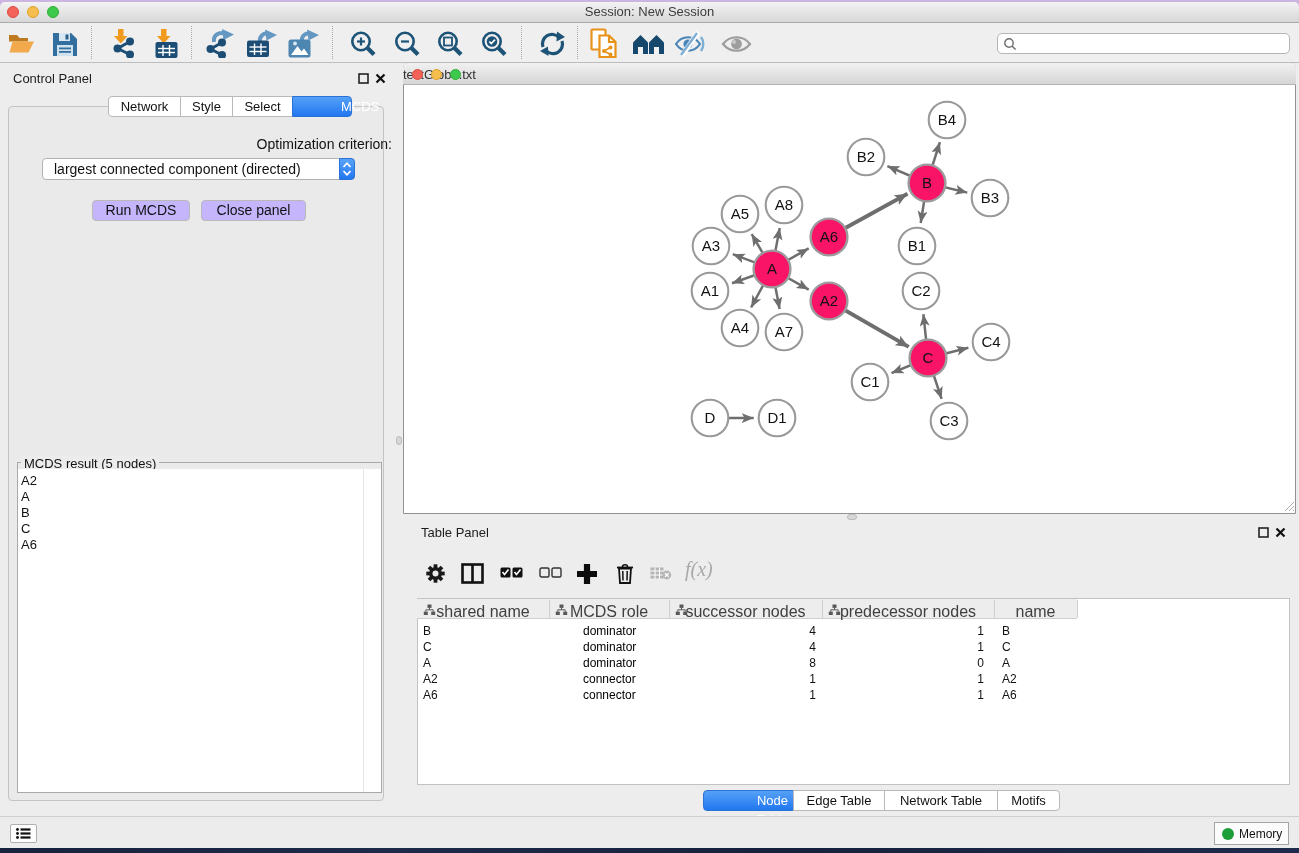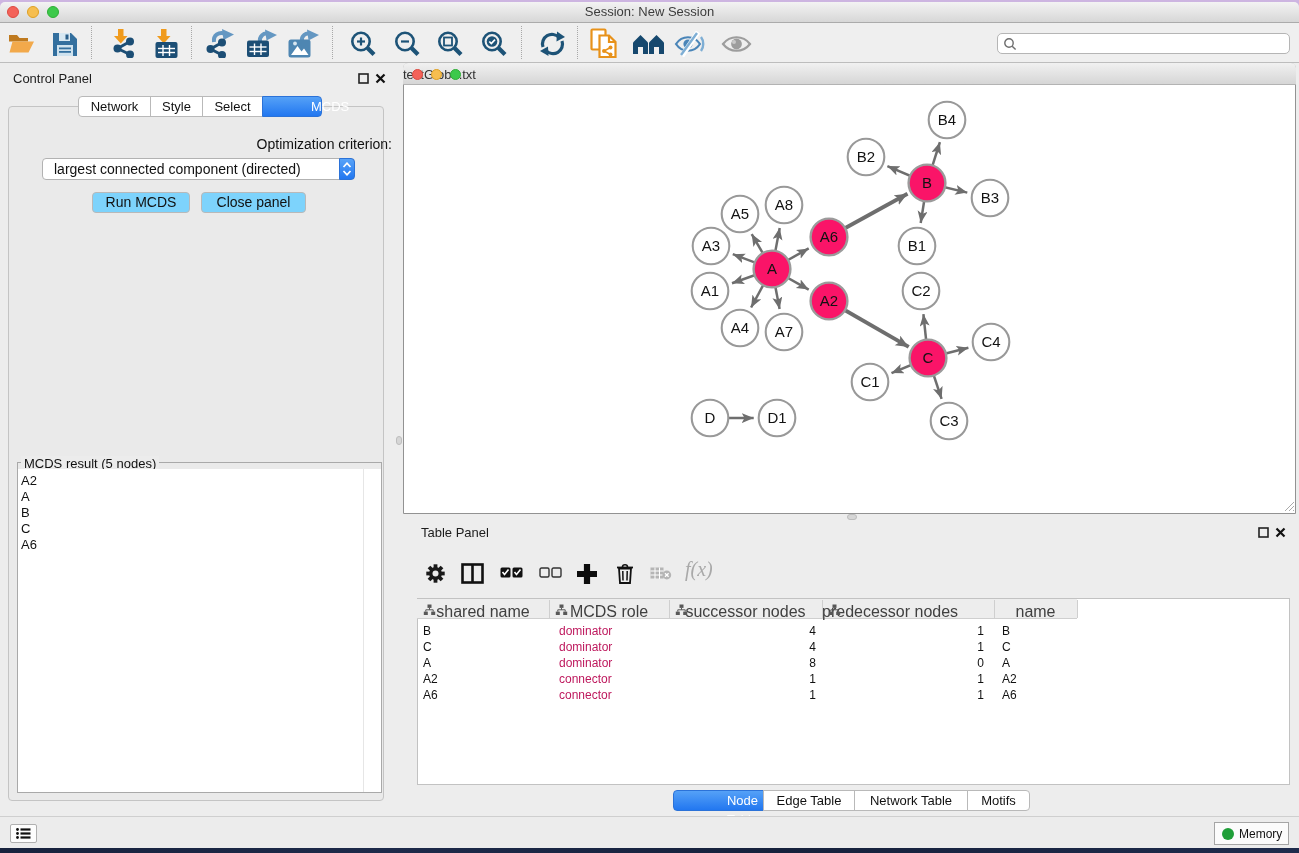--- a/index.html
+++ b/index.html
@@ -7,24 +7,24 @@
 body { font-family:"Liberation Sans", sans-serif; background:#ededed; position:relative; }
 .abs { position:absolute; }
 .titlebar { left:0; top:2px; width:1299px; height:21px; background:linear-gradient(#f3f3f3,#d7d7d7); border-bottom:1px solid #ababab; border-radius:5px 5px 0 0; }
 .tl { border-radius:50%; width:12px; height:12px; top:6px; }
 .ttl { width:100%; text-align:center; top:4px; font-size:13px; color:#3c3c3c; }
 .toolbar { left:0; top:23px; width:1299px; height:40px; background:#efefef; border-bottom:1px solid #bdbdbd; }
 .tsep { top:26px; width:0; height:33px; border-left:1px dotted #a8a8a8; }
 .searchbox { left:997px; top:33px; width:293px; height:21px; background:#fff; border:1px solid #b5b5b5; border-radius:5px; }
 .cp-title { left:13px; top:71px; font-size:13px; color:#1d1d1d; }
 .tabs { top:96px; height:21px; }
-.tab { position:absolute; top:0; height:21px; background:#fff; border:1px solid #b9b9b9; font-size:13px; color:#111; text-align:center; line-height:19px; }
+.tab { position:absolute; top:0; height:21px; background:#fff; border:1px solid #b9b9b9; font-size:13px; color:#111; text-align:center; line-height:19px;margin-left:30px; }
 .tabsel { background:linear-gradient(#55a1f7,#2277f0); color:#fff; border-color:#2b72d8;padding-left:48px; }
 .cp-content { left:8px; top:106px; width:376px; height:695px; border:1px solid #c4c4c4; border-radius:4px; background:#eaeaea; }
-.btn { position:absolute; height:21px; background:#7dd3fc; border:1px solid #b9b9b9; border-radius:4px; font-size:14px; color:#111; text-align:center; line-height:19px; }
+.btn { position:absolute; height:21px; background:#c4b5fd; border:1px solid #b9b9b9; border-radius:4px; font-size:14px; color:#111; text-align:center; line-height:19px;margin-top:8px; }
 .netwin { left:403px; top:63px; width:893px; height:451px; background:#fff; border:1px solid #929292; border-radius:5px 5px 0 0; }
 .nettbar { left:0; top:0; width:100%; height:22px; background:linear-gradient(#f1f1f1,#d6d6d6); border-bottom:1px solid #b3b3b3; border-radius:5px 5px 0 0; }
 .htxt { font-size:16px; color:#404040; }
 </style>
 </head>
 <body>
 
 <div class="abs" style="left:0;top:0;width:1299px;height:10px;background:#cdb5e1"></div>
 <div class="abs" style="left:0;top:848px;width:1299px;height:5px;background:linear-gradient(90deg,#17223d,#1d2a4a 30%,#16213c 60%,#1e2b4c)"></div>
 
@@ -350,21 +350,21 @@
 
 <div class="abs" style="left:417px;top:599px;width:660px;height:20px;background:#ededed;border-bottom:1px solid #cfcfcf"></div>
 <div class="abs" style="left:549px;top:600px;width:1px;height:18px;background:#cfcfcf"></div>
 <div class="abs" style="left:669px;top:600px;width:1px;height:18px;background:#cfcfcf"></div>
 <div class="abs" style="left:822px;top:600px;width:1px;height:18px;background:#cfcfcf"></div>
 <div class="abs" style="left:994px;top:600px;width:1px;height:18px;background:#cfcfcf"></div>
 <div class="abs" style="left:1077px;top:600px;width:1px;height:18px;background:#cfcfcf"></div>
 <div class="abs htxt" style="left:417px;top:603px;width:132px;text-align:center">shared name</div>
 <div class="abs htxt" style="left:549px;top:603px;width:120px;text-align:center">MCDS role</div>
 <div class="abs htxt" style="left:669px;top:603px;width:153px;text-align:center">successor nodes</div>
-<div class="abs htxt" style="left:822px;top:603px;width:172px;">predecessor nodes</div>
+<div class="abs htxt" style="left:822px;top:603px;width:172px;text-align:center">predecessor nodes</div>
 <div class="abs htxt" style="left:994px;top:603px;width:83px;text-align:center">name</div>
 <svg class="abs" style="left:423px;top:604px" width="13" height="12" viewBox="0 0 13 12">
     <rect x="4.5" y="0.5" width="4" height="3.4" fill="#585858"></rect>
     <rect x="0.8" y="7.6" width="4" height="3.4" fill="#585858"></rect>
     <rect x="8.2" y="7.6" width="4" height="3.4" fill="#585858"></rect>
     <path d="M6.5,3.9 V5.8 M2.8,7.6 V5.8 H10.2 V7.6" fill="none" stroke="#585858" stroke-width="1"></path>
   </svg>
 <svg class="abs" style="left:555px;top:604px" width="13" height="12" viewBox="0 0 13 12">
     <rect x="4.5" y="0.5" width="4" height="3.4" fill="#585858"></rect>
     <rect x="0.8" y="7.6" width="4" height="3.4" fill="#585858"></rect>
@@ -378,21 +378,21 @@
     <path d="M6.5,3.9 V5.8 M2.8,7.6 V5.8 H10.2 V7.6" fill="none" stroke="#585858" stroke-width="1"></path>
   </svg>
 <svg class="abs" style="left:828px;top:604px" width="13" height="12" viewBox="0 0 13 12">
     <rect x="4.5" y="0.5" width="4" height="3.4" fill="#585858"></rect>
     <rect x="0.8" y="7.6" width="4" height="3.4" fill="#585858"></rect>
     <rect x="8.2" y="7.6" width="4" height="3.4" fill="#585858"></rect>
     <path d="M6.5,3.9 V5.8 M2.8,7.6 V5.8 H10.2 V7.6" fill="none" stroke="#585858" stroke-width="1"></path>
   </svg>
 
 <div class="abs" style="left:423px;top:623px;font-size:12px;color:#111;line-height:16px">B<br>C<br>A<br>A2<br>A6</div>
-<div class="abs" style="left:559px;top:623px;font-size:12px;color:#be185d;line-height:16px">dominator<br>dominator<br>dominator<br>connector<br>connector</div>
+<div class="abs" style="left:583px;top:623px;font-size:12px;color:#000000;line-height:16px">dominator<br>dominator<br>dominator<br>connector<br>connector</div>
 <div class="abs" style="left:700px;top:623px;width:116px;text-align:right;font-size:12px;color:#111;line-height:16px">4<br>4<br>8<br>1<br>1</div>
 <div class="abs" style="left:870px;top:623px;width:114px;text-align:right;font-size:12px;color:#111;line-height:16px">1<br>1<br>0<br>1<br>1</div>
 <div class="abs" style="left:1002px;top:623px;font-size:12px;color:#111;line-height:16px">B<br>C<br>A<br>A2<br>A6</div>
 
 <div class="abs" style="left:673px;top:790px;height:21px">
 <div class="tab tabsel" style="left:0;width:91px;border-radius:4px 0 0 4px">Node Table</div>
 <div class="tab" style="left:90px;width:92px">Edge Table</div>
 <div class="tab" style="left:181px;width:114px">Network Table</div>
 <div class="tab" style="left:294px;width:63px;border-radius:0 4px 4px 0">Motifs</div>
 </div>

